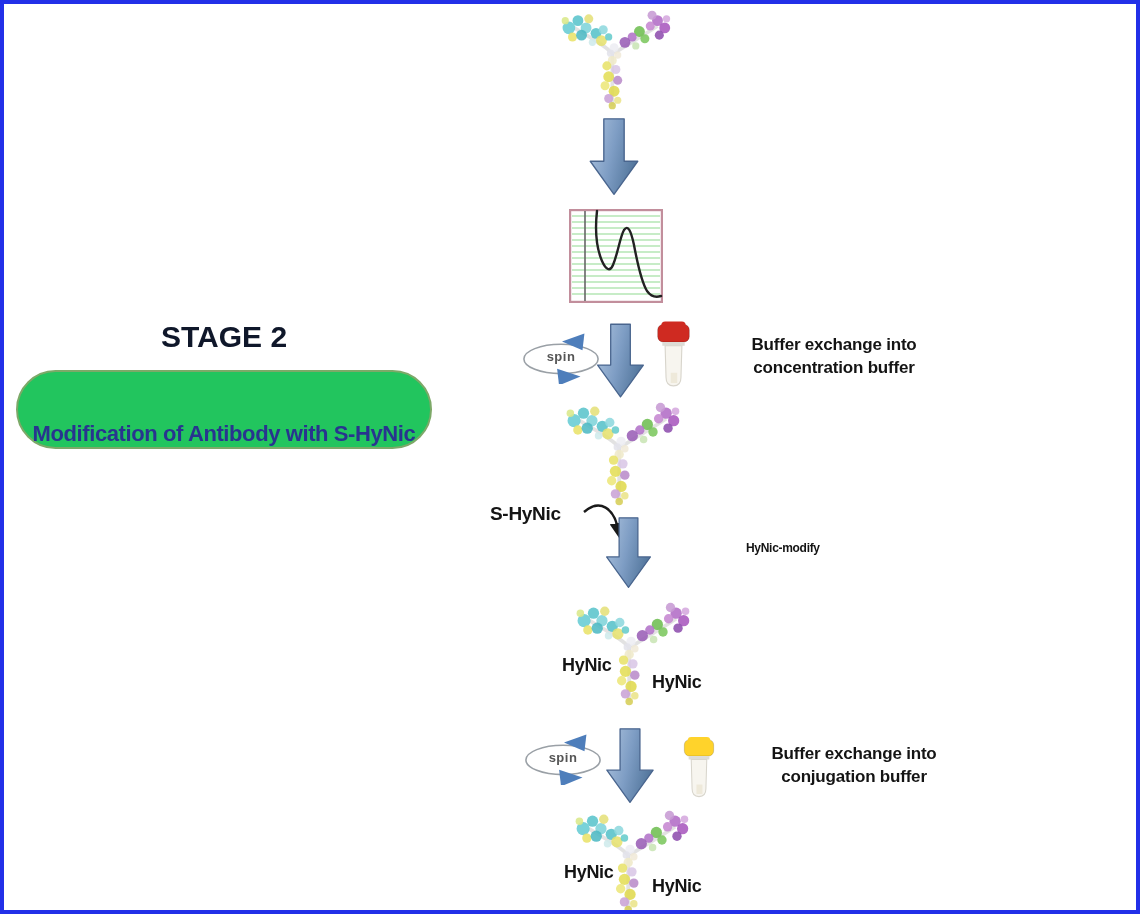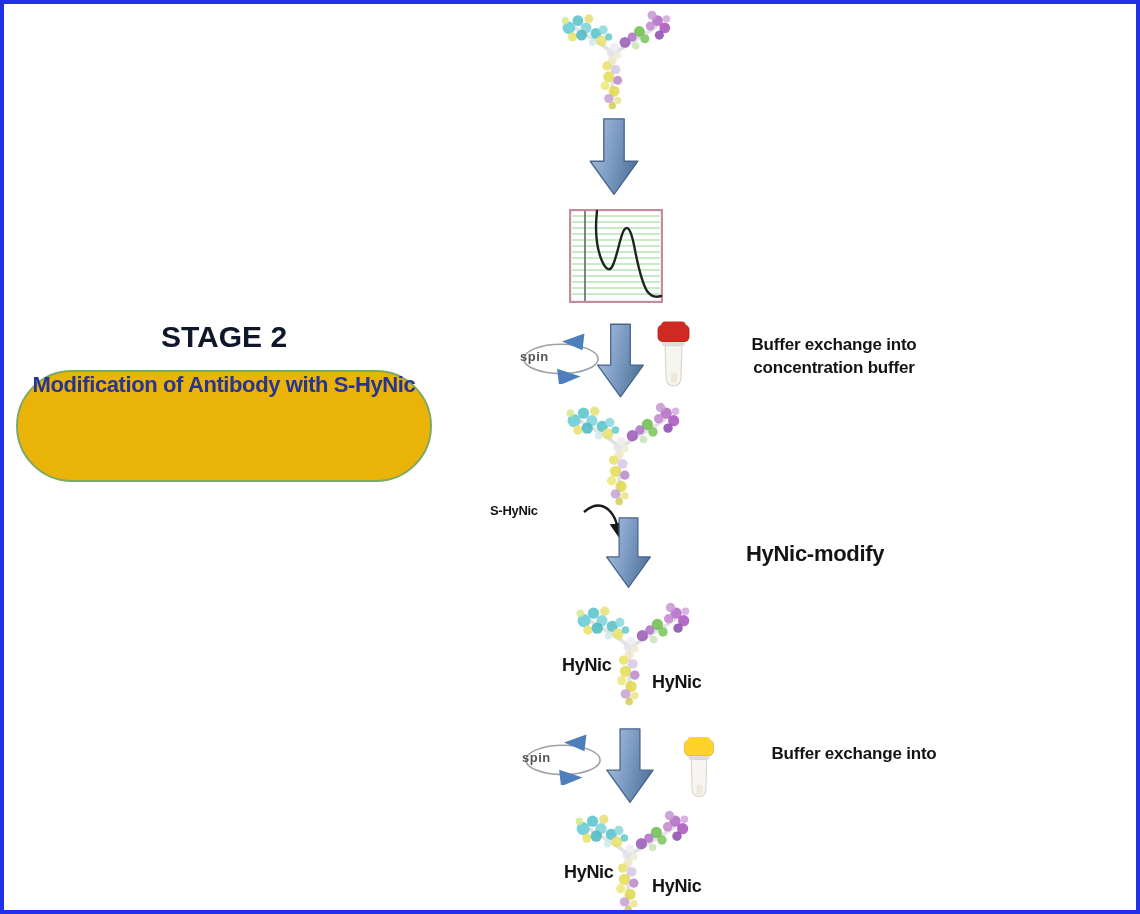--- a/index.html
+++ b/index.html
@@ -3,31 +3,31 @@
 <meta charset="utf-8">
 <style>
   html,body{margin:0;padding:0;background:#ffffff;}
   .canvas{
     position:relative;width:1140px;height:914px;background:#ffffff;
     border:4px solid #2230e8;box-sizing:border-box;overflow:hidden;
     font-family:"Liberation Sans",sans-serif;color:#141414;
   }
   .abs{position:absolute;}
   .step-text{font-weight:bold;font-size:17px;line-height:23px;text-align:center;letter-spacing:-0.2px;color:#141414;}
-  .side-label{font-weight:bold;font-size:13px;color:#141414;letter-spacing:-0.3px;}
+  .side-label{font-weight:bold;font-size:19px;color:#141414;letter-spacing:-0.3px;}
   .hynic-label{font-weight:bold;font-size:18px;color:#141414;letter-spacing:-0.3px;}
   .stage-col{left:12px;top:316px;width:416px;text-align:center;}
   .stage-title{font-weight:bold;font-size:30px;letter-spacing:0;color:#0f172a;}
   .stage-banner{
-    margin-top:16px;height:112px;border-radius:56px;background:#eab308;
-    border:2px solid #7DA968;display:flex;align-items:flex-start;justify-content:center;
+    margin-top:16px;height:79px;border-radius:56px;background:#22c55e;
+    border:2px solid #7DA968;display:flex;align-items:flex-end;justify-content:center;
     box-sizing:border-box;
   }
   .stage-banner span{font-weight:bold;font-size:22px;letter-spacing:-0.4px;color:#28348F;}
-  .spin-text{position:absolute;left:0;right:0;top:17px;font-size:13px;font-weight:bold;color:#555;letter-spacing:0.5px;}
+  .spin-text{position:absolute;left:0;right:0;top:17px;text-align:center;font-size:13px;font-weight:bold;color:#555;letter-spacing:0.5px;}
 </style>
 </head>
 <body>
 
 <svg width="0" height="0" style="position:absolute" aria-hidden="true">
   <defs>
     <linearGradient id="gradArrow" x1="0" y1="0" x2="1" y2="0.35">
       <stop offset="0" stop-color="#AFC5DF"></stop>
       <stop offset="0.55" stop-color="#7E9DC4"></stop>
       <stop offset="1" stop-color="#56799F"></stop>
@@ -146,21 +146,21 @@
       <use href="#antibody"></use>
     </svg>
 
   <div class="abs side-label" style="left:486px;top:499px">S-HyNic</div>
   <svg class="abs" style="left:577px;top:496px" width="46" height="52" viewBox="0 0 46 52">
     <path d="M3,12 C18,-1 34,6 38,34" fill="none" stroke="#1a1a1a" stroke-width="2.4" marker-end="url(#ah)"></path>
   </svg>
   <svg class="abs" style="left:600px;top:513px" width="49" height="72">
       <use href="#down-arrow"></use>
     </svg>
-  <div class="abs side-label" style="left:742px;top:537px;font-size:22px">HyNic-modify</div>
+  <div class="abs side-label" style="left:742px;top:537px;font-size:12px">HyNic-modify</div>
 
   <svg class="abs" style="left:566px;top:596px" width="124" height="108">
       <use href="#antibody"></use>
     </svg>
   <div class="abs hynic-label" style="left:558px;top:651px">HyNic</div>
   <div class="abs hynic-label" style="left:648px;top:668px">HyNic</div>
 
   <div class="abs" style="left:518px;top:729px;width:82px;height:52px">
     <svg width="82" height="52">
         <use href="#spin-shape"></use>
@@ -168,20 +168,21 @@
     <div class="spin-text">spin</div>
   </div>
   <svg class="abs" style="left:601px;top:724px" width="50" height="76">
       <use href="#down-arrow"></use>
     </svg>
   <svg class="abs" style="left:676px;top:731px;color:#FFD32B" width="38" height="68">
       <use href="#microtube"></use>
     </svg>
   <div class="abs step-text" style="left:715px;top:738px;width:270px;">
     <div>Buffer exchange into</div>
+    <div>conjugation buffer</div>
   </div>
 
   <svg class="abs" style="left:566px;top:802px" width="122" height="112">
       <use href="#antibody"></use>
     </svg>
   <div class="abs hynic-label" style="left:560px;top:858px">HyNic</div>
   <div class="abs hynic-label" style="left:648px;top:872px">HyNic</div>
 
 </div>
 

